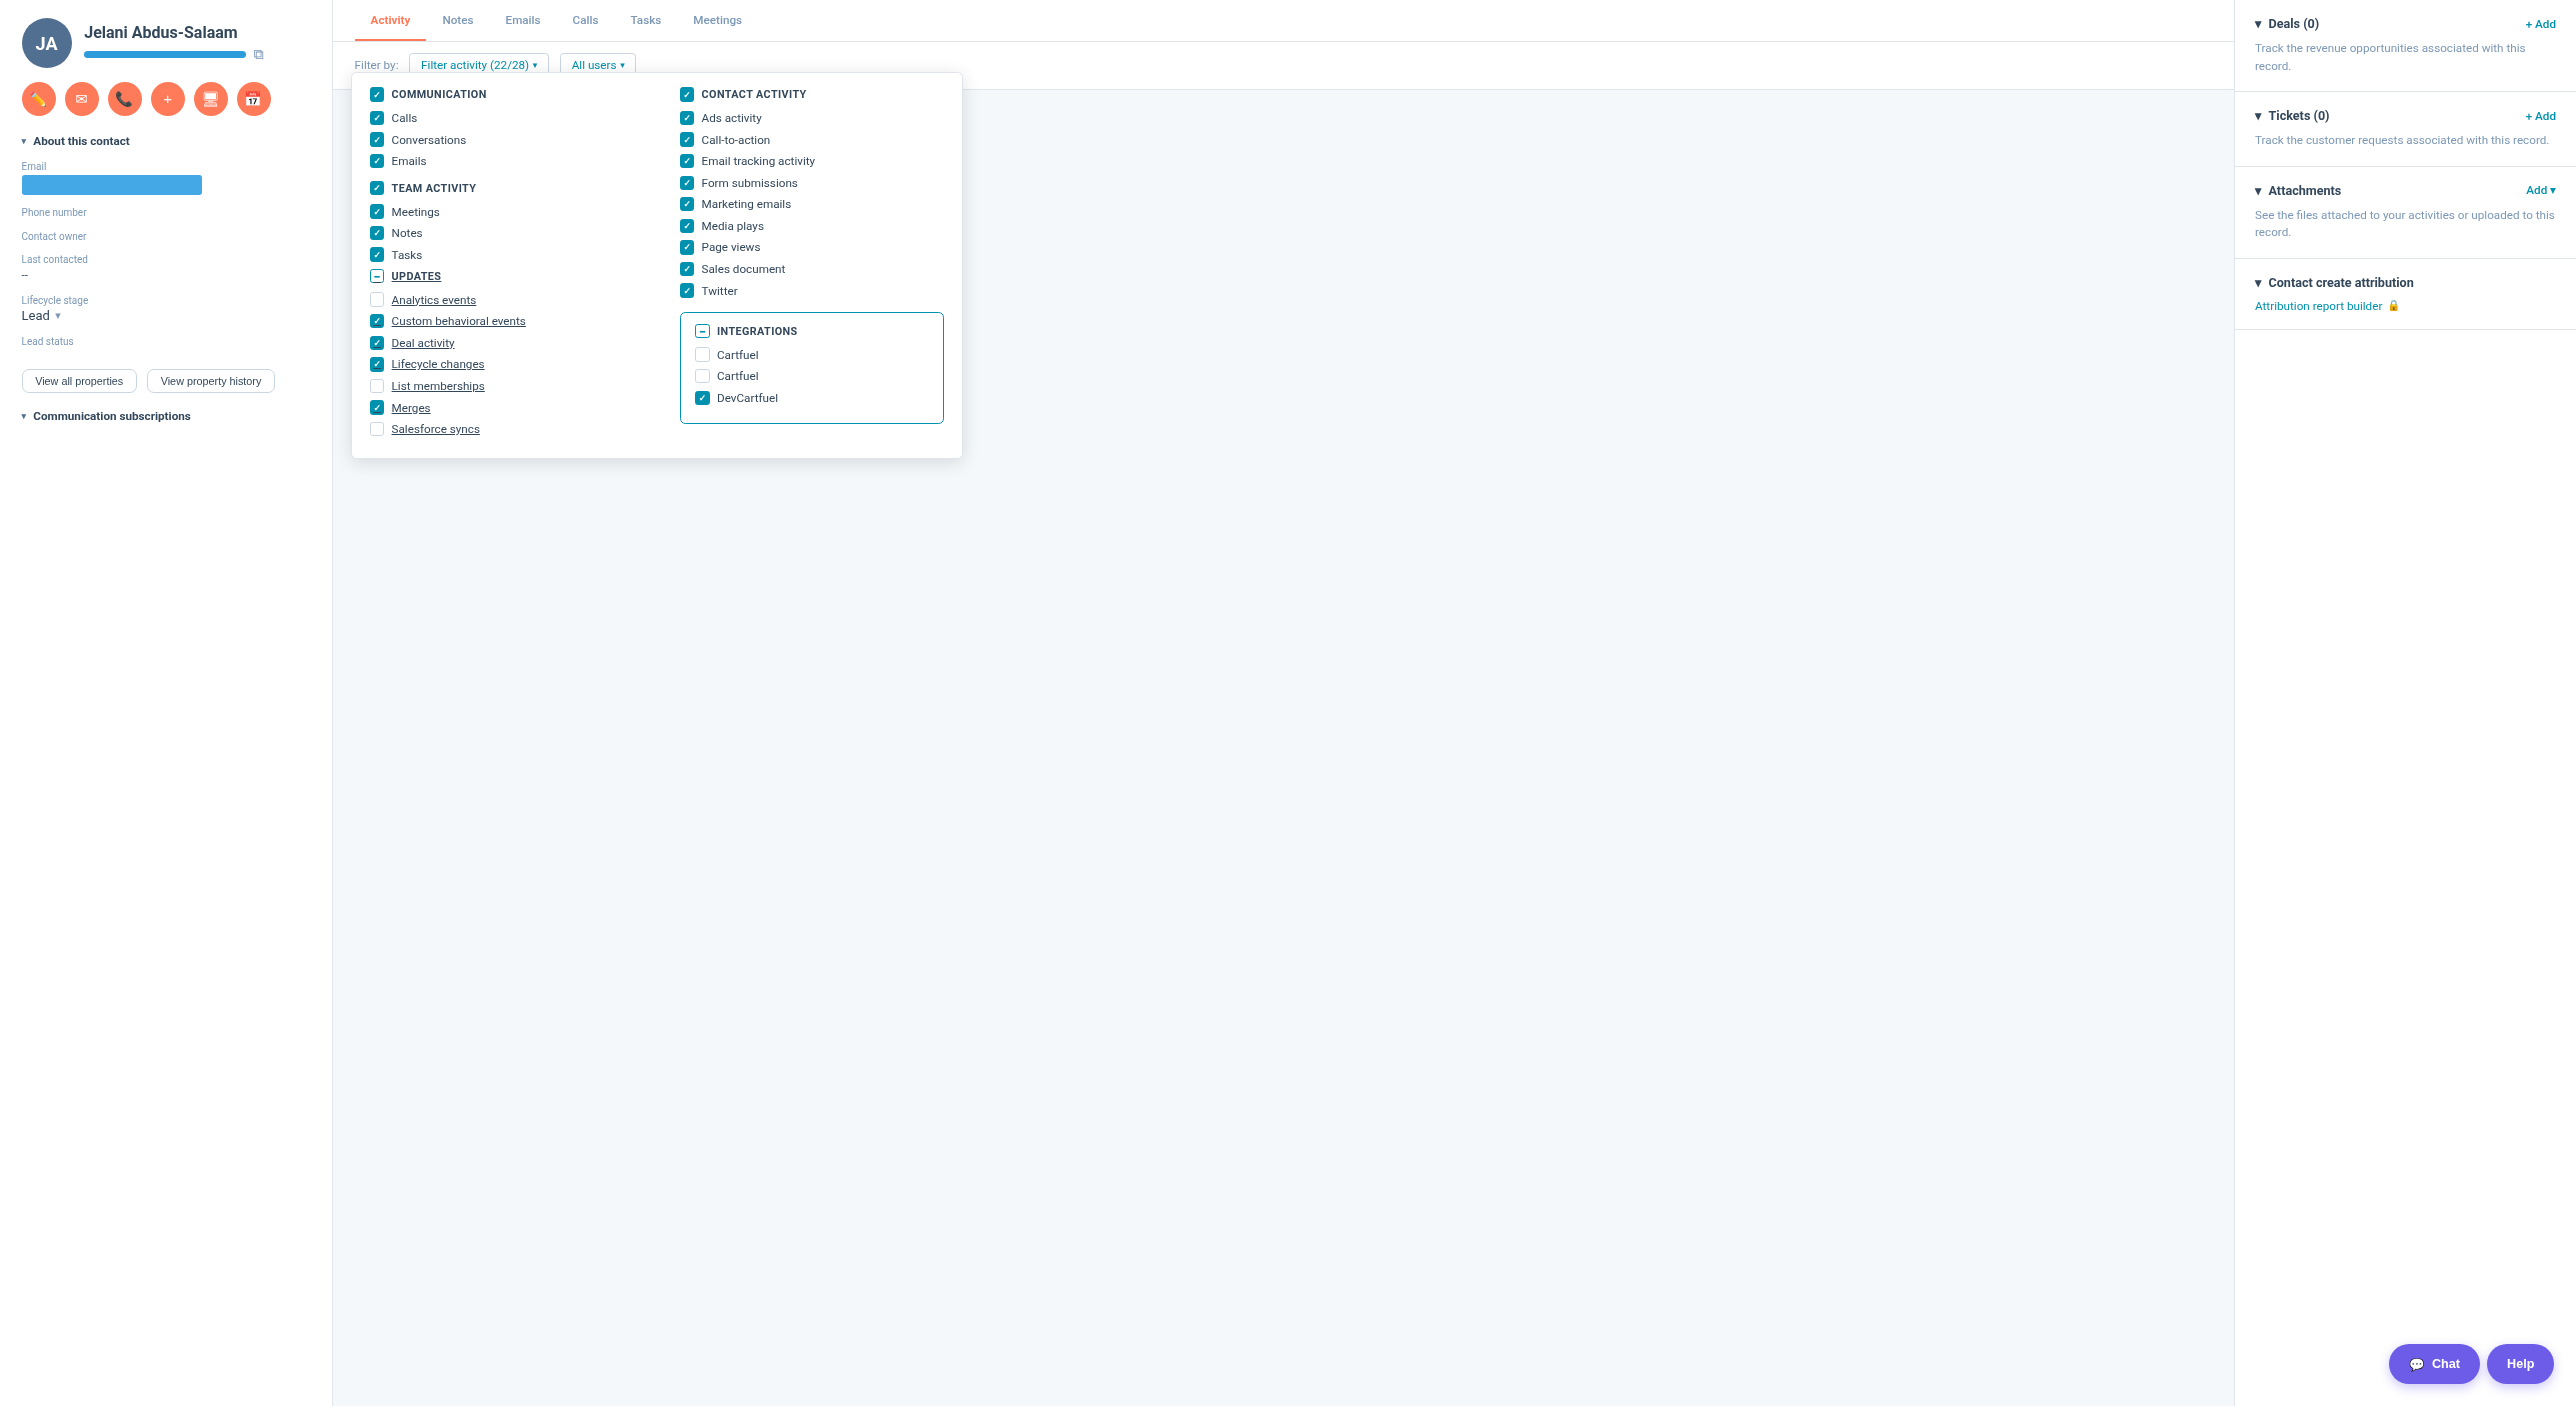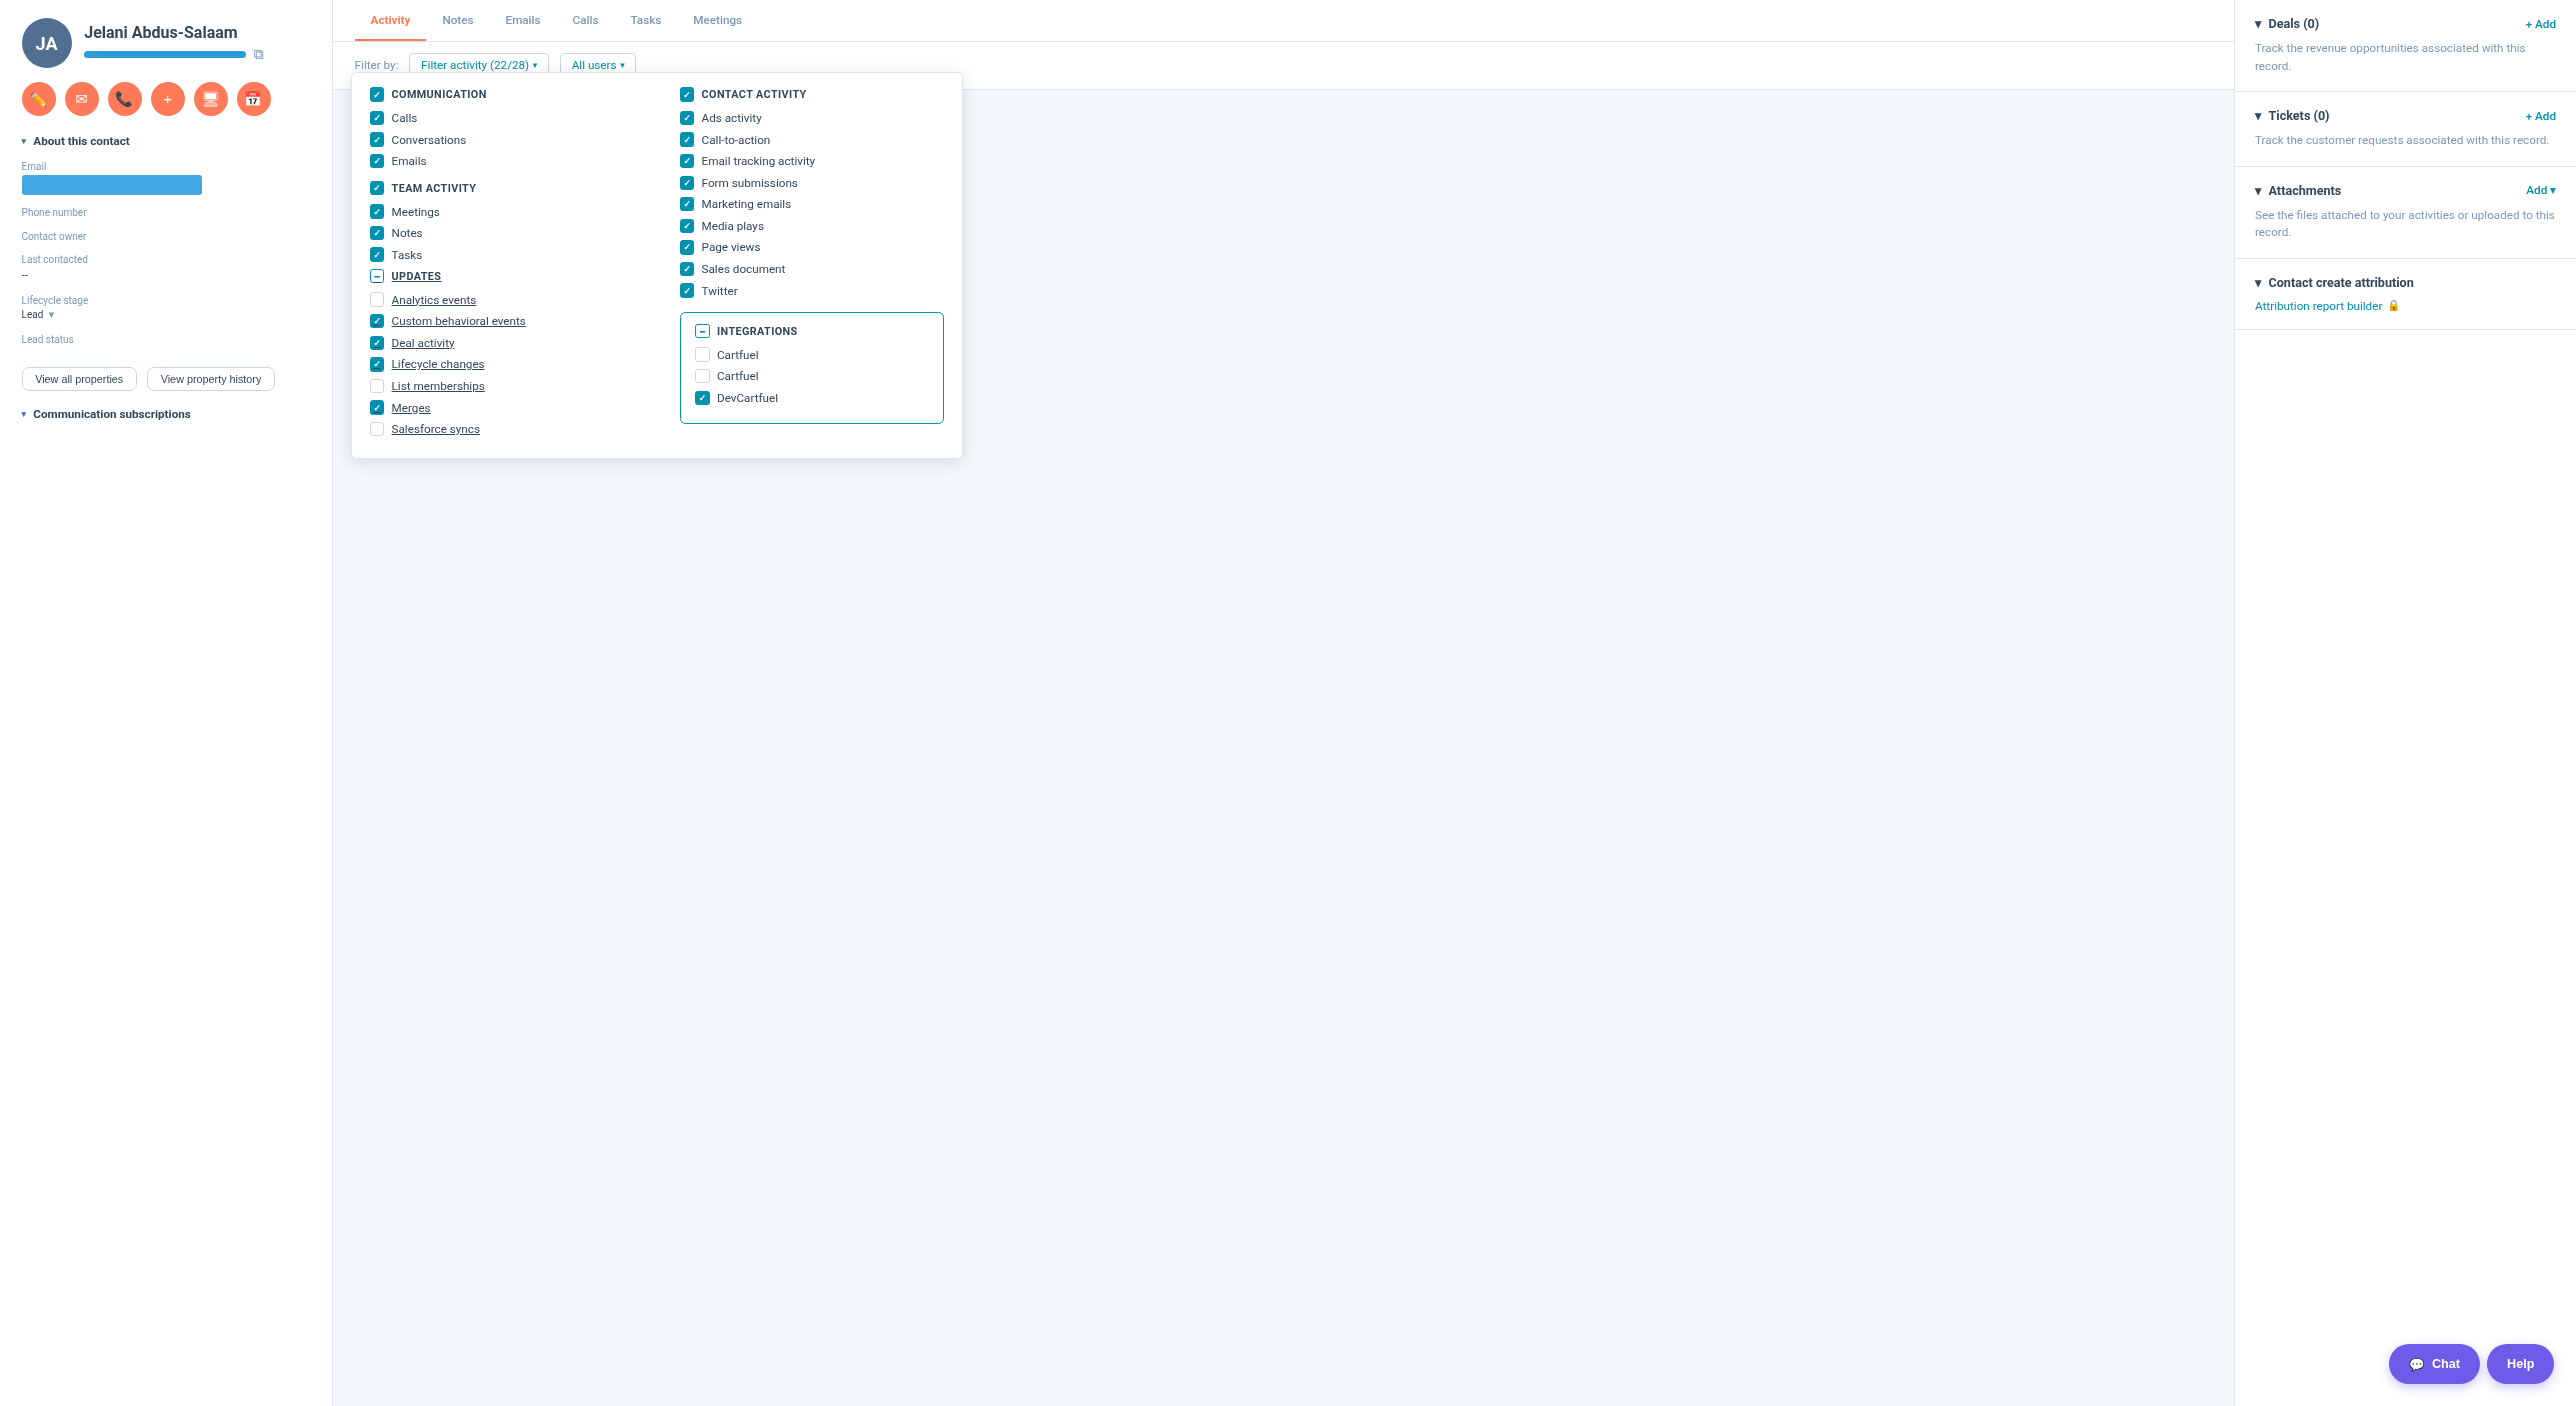--- a/index.html
+++ b/index.html
@@ -41,21 +41,21 @@
       margin-bottom: 12.6px; cursor: pointer;
     }
     .section-header .chevron { font-size: 9px; color: #516f90; }
 
     .field-row { margin-bottom: 12.6px; }
     .field-label { font-size: 10px; color: #7c98b6; margin-bottom: 2.7px; }
     .field-value { font-size: 11.7px; color: #33475b; }
     .email-bar { background: #45a8e6; height: 20px; border-radius: 2.7px; width: 180px; }
 
     .lifecycle-row { display: flex; align-items: center; gap: 5.4px; }
-    .lifecycle-val { font-size: 10px; color: #33475b; }
+    .lifecycle-val { font-size: 13px; color: #33475b; }
     .lifecycle-arrow { font-size: 10.8px; color: #7c98b6; }
 
     .btn-outline {
       border: 0.9px solid #cbd6e2; background: #fff; color: #33475b;
       padding: 5.4px 12.6px; border-radius: 7px; cursor: pointer;
       font-size: 10.8px; margin-right: 7.2px; margin-top: 9px;
     }
 
     .comm-section { margin-top: 16px; }
 

